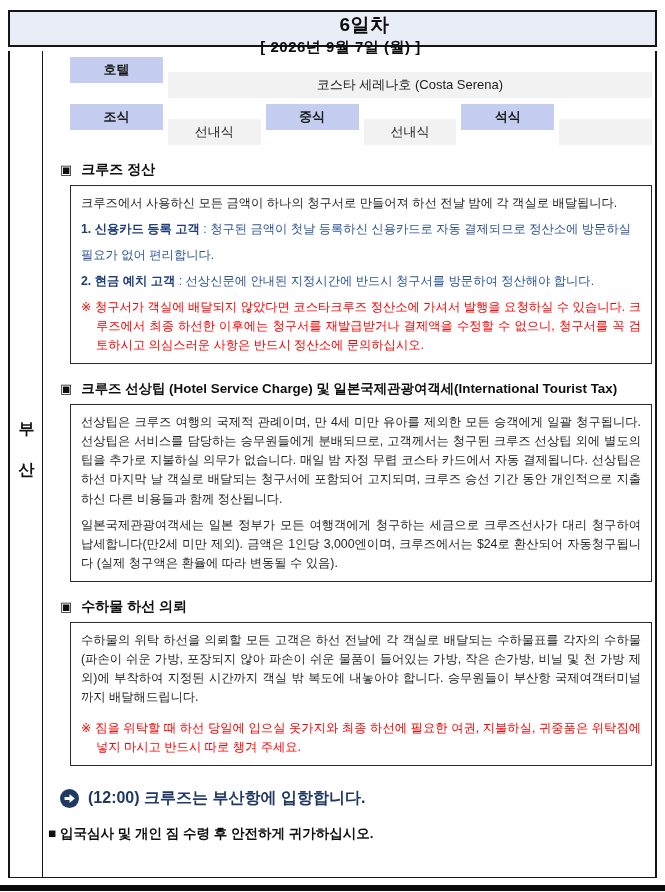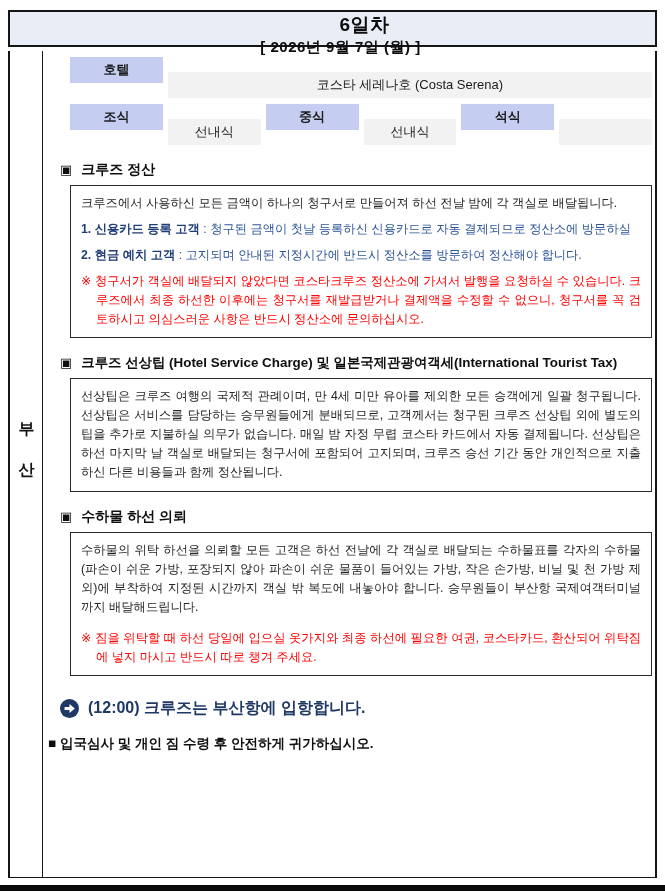--- a/index.html
+++ b/index.html
@@ -107,37 +107,39 @@
           <div class="cell gray"></div>
         </div>
       </div>
 
       <div class="sec-h">
         <span class="bullet">▣</span><span>크루즈 정산</span>
       </div>
       <div class="box">
         <p>크루즈에서 사용하신 모든 금액이 하나의 청구서로 만들어져 하선 전날 밤에 각 객실로 배달됩니다.</p>
         <p><span class="navy-b">1. 신용카드 등록 고객</span><span class="blue-t"> : 청구된 금액이 첫날 등록하신 신용카드로 자동 결제되므로 정산소에 방문하실</span></p>
-        <p><span class="navy-b">2. 현금 예치 고객</span><span class="blue-t"> : 고지되며 안내된 지정시간에 반드시 정산소를 방문하여 정산해야 합니다.</span></p>
+        <p class="blue-t cont">필요가 없어 편리합니다.</p>
+        <p><span class="navy-b">2. 현금 예치 고객</span><span class="blue-t"> : 선상신문에 안내된 지정시간에 반드시 청구서를 방문하여 정산해야 합니다.</span></p>
         <p class="red-t hang just">※ 청구서가 객실에 배달되지 않았다면 코스타크루즈 정산소에 가셔서 발행을 요청하실 수 있습니다. 크루즈에서 최종 하선한 이후에는 청구서를 재발급받거나 결제액을 수정할 수 없으니, 청구서를 꼭 검토하시고 의심스러운 사항은 반드시 정산소에 문의하십시오.</p>
       </div>
 
       <div class="sec-h small">
         <span class="bullet">▣</span><span>크루즈 선상팁 (Hotel Service Charge) 및 일본국제관광여객세(International Tourist Tax)</span>
       </div>
       <div class="box">
         <p class="just">선상팁은 크루즈 여행의 국제적 관례이며, 만 4세 미만 유아를 제외한 모든 승객에게 일괄 청구됩니다. 선상팁은 서비스를 담당하는 승무원들에게 분배되므로, 고객께서는 청구된 크루즈 선상팁 외에 별도의 팁을 추가로 지불하실 의무가 없습니다. 매일 밤 자정 무렵 코스타 카드에서 자동 결제됩니다. 선상팁은 하선 마지막 날 객실로 배달되는 청구서에 포함되어 고지되며, 크루즈 승선 기간 동안 개인적으로 지출하신 다른 비용들과 함께 정산됩니다.</p>
+        <p class="just">일본국제관광여객세는 일본 정부가 모든 여행객에게 청구하는 세금으로 크루즈선사가 대리 청구하여 납세합니다(만2세 미만 제외). 금액은 1인당 3,000엔이며, 크루즈에서는 $24로 환산되어 자동청구됩니다 (실제 청구액은 환율에 따라 변동될 수 있음).</p>
       </div>
 
       <div class="sec-h">
         <span class="bullet">▣</span><span>수하물 하선 의뢰</span>
       </div>
       <div class="box">
         <p class="just">수하물의 위탁 하선을 의뢰할 모든 고객은 하선 전날에 각 객실로 배달되는 수하물표를 각자의 수하물 (파손이 쉬운 가방, 포장되지 않아 파손이 쉬운 물품이 들어있는 가방, 작은 손가방, 비닐 및 천 가방 제외)에 부착하여 지정된 시간까지 객실 밖 복도에 내놓아야 합니다. 승무원들이 부산항 국제여객터미널까지 배달해드립니다.</p>
-        <p class="red-t hang just" style="margin-top:12px;">※ 짐을 위탁할 때 하선 당일에 입으실 옷가지와 최종 하선에 필요한 여권, 코스타카드, 환산되어 위탁짐에 넣지 마시고 반드시 따로 챙겨 주세요.</p>
+        <p class="red-t hang just" style="margin-top:12px;">※ 짐을 위탁할 때 하선 당일에 입으실 옷가지와 최종 하선에 필요한 여권, 지불하실, 귀중품은 위탁짐에 넣지 마시고 반드시 따로 챙겨 주세요.</p>
       </div>
 
       <div class="arrival">
         <svg width="19" height="19" viewBox="0 0 20 20" aria-hidden="true">
           <circle cx="10" cy="10" r="10" fill="#1F3864"></circle>
           <path d="M4.8 8.4 H10 V5.2 L15.6 10 L10 14.8 V11.6 H4.8 Z" fill="#ffffff"></path>
         </svg>
         <span>(12:00) 크루즈는 부산항에 입항합니다.</span>
       </div>
 

